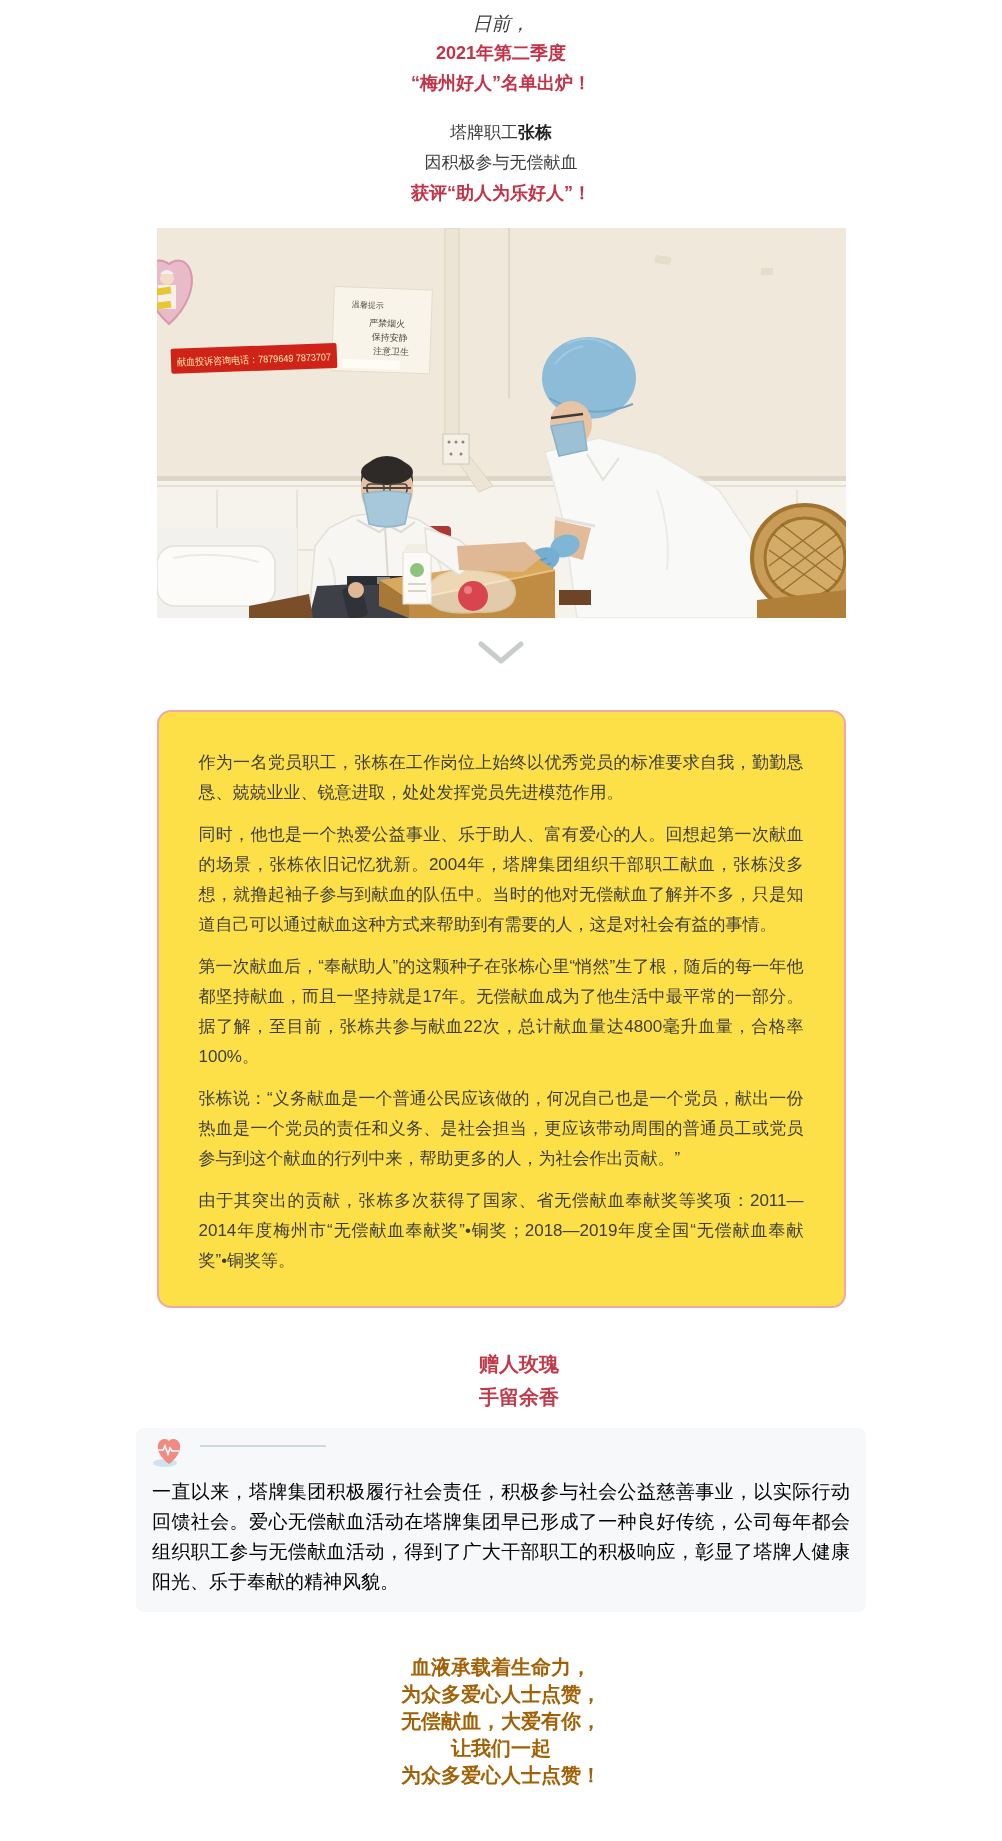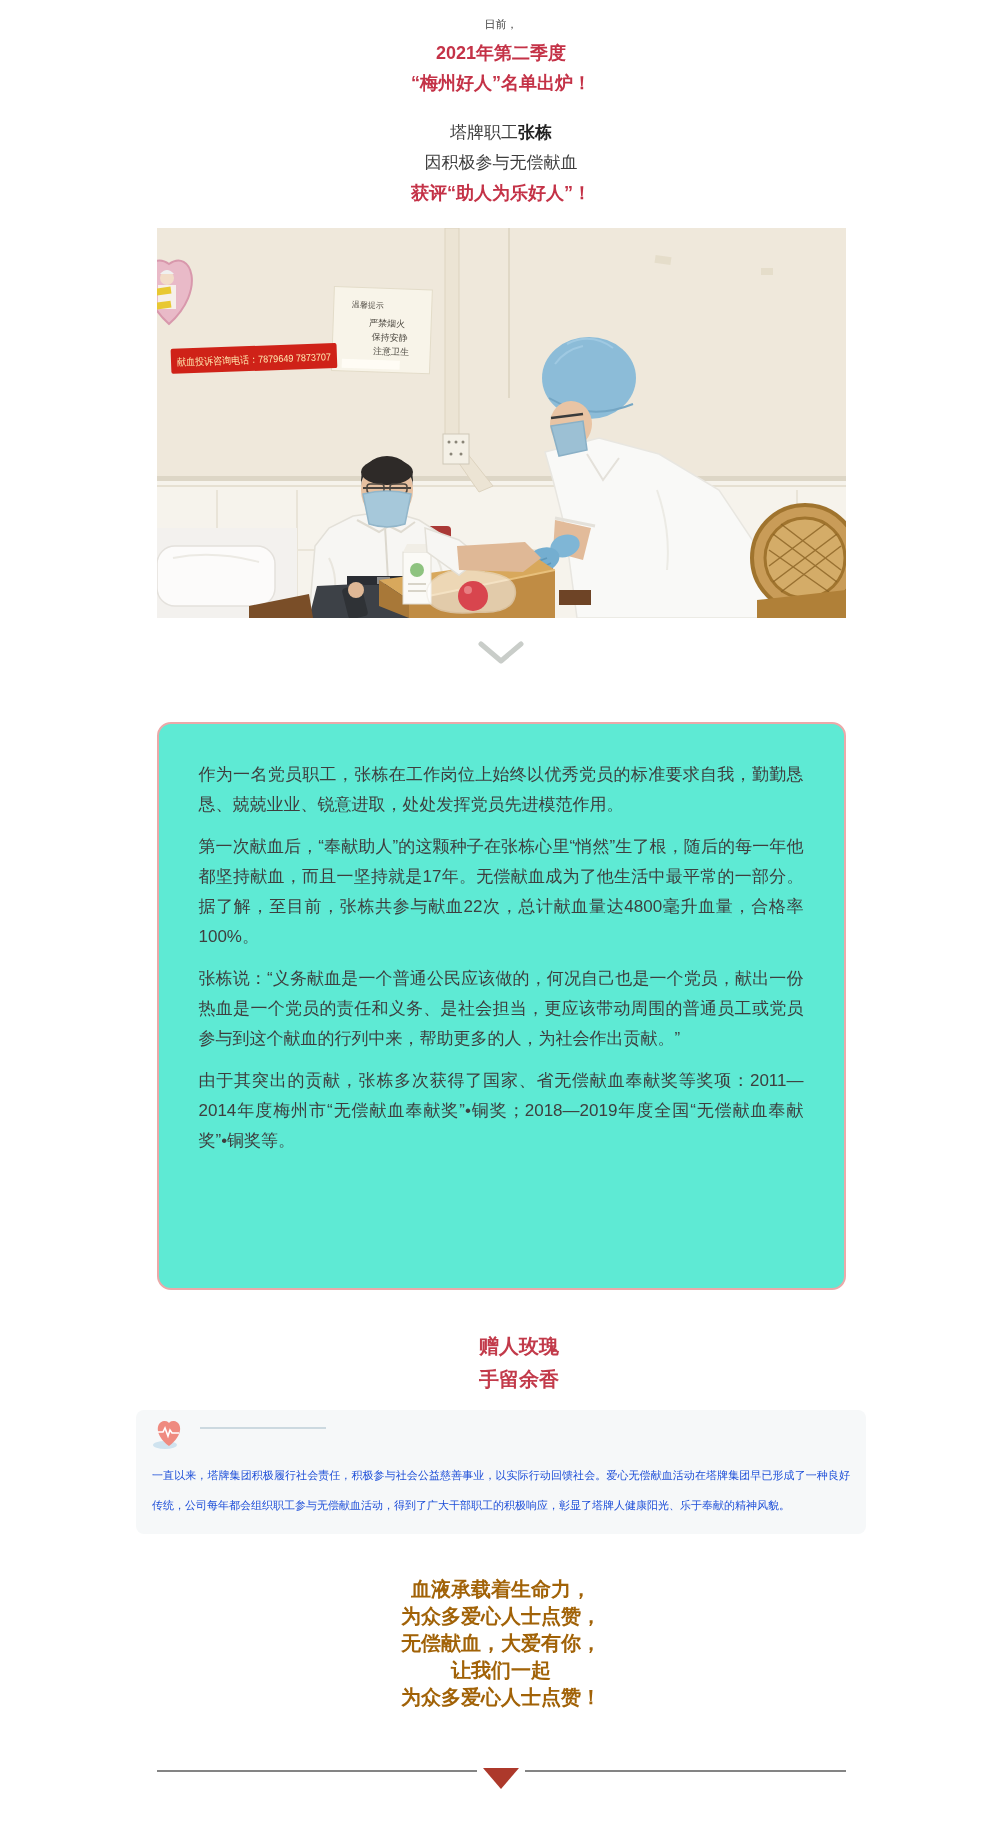--- a/index.html
+++ b/index.html
@@ -5,54 +5,54 @@
   html,body{margin:0;padding:0;background:#ffffff;}
   body{
     width:1002px;min-height:1841px;overflow:hidden;
     font-family:"Liberation Sans","DejaVu Sans",sans-serif;
     color:#3e3e3e;
   }
   .center-col{width:689px;margin:0 auto;}
   .t-center{text-align:center;}
   
   #intro1{padding-top:10px;}
-  .intro-line{font-size:11px;line-height:28px;color:#3e3e3e;}
+  .intro-line{font-size:19px;line-height:28px;color:#3e3e3e;font-style:italic;}
   .red-head{font-size:18px;line-height:30px;color:#c43247;font-weight:bold;}
   #intro2{margin-top:20px;}
   .intro-line2{font-size:17px;line-height:30px;color:#3e3e3e;}
   .bold-name{font-weight:bold;color:#222;}
   
   #photo-wrap{margin-top:20px;}
   #photo-wrap svg{display:block;}
   
   #chevron-row{margin-top:22px;height:26px;display:flex;justify-content:center;align-items:center;}
   
   #article-box{
-    margin-top:56px;box-sizing:border-box;min-height:568px;
+    margin-top:44px;box-sizing:border-box;min-height:568px;
     border:2px solid #eba9a9;border-radius:14px;
-    padding:36px 40px 30px 40px;background:#5eead4;
+    padding:36px 40px 30px 40px;background:#fde047;
   }
   #article-box p{
     margin:0 0 12px 0;font-size:17px;line-height:30px;color:#3e3e3e;
     text-align:justify;
   }
   #article-box p:last-child{margin-bottom:0;}
   
   #slogan{margin-top:40px;}
   .slogan-line{font-size:20px;line-height:33px;font-weight:bold;color:#c23a4a;margin-left:36px;}
   
   #closing-section{
     margin-top:14px;width:730px;margin-left:auto;margin-right:auto;
     background:#f6f8f9;border-radius:8px;box-sizing:border-box;
     padding:6px 16px 14px 16px;
   }
   #heart-row{height:34px;display:flex;align-items:center;}
   #heart-row svg{display:block;}
   #heart-line{flex:0 0 126px;height:2px;background:#ccd9e0;margin-left:14px;margin-top:-10px;}
-  #closing-text{margin:10px 0 0 0;font-size:11px;line-height:30px;color:#1d4ed8;text-align:justify;}
+  #closing-text{margin:10px 0 0 0;font-size:19px;line-height:30px;color:#000000;text-align:justify;font-family:Liberation Mono, monospace;}
   
   #outro{margin-top:42px;}
   .outro-line{font-size:20px;line-height:27px;font-weight:bold;color:#a16207;}
   
   #divider{margin:50px auto 0 auto;width:689px;height:24px;display:flex;align-items:flex-start;}
   .div-line{flex:1;border-top:2px solid #848484;margin-top:9px;}
   #divider .tri-gap{width:6px;}
   #down-triangle{
     width:0;height:0;margin-top:7px;
     border-left:18px solid transparent;border-right:18px solid transparent;
@@ -214,20 +214,21 @@
 </div>
 
 <div id="chevron-row">
   <svg width="46" height="24" viewBox="0 0 46 24">
     <polyline points="3,3 23,20 43,3" fill="none" stroke="#c9cdc9" stroke-width="5" stroke-linecap="round" stroke-linejoin="round"></polyline>
   </svg>
 </div>
 
 <div id="article-box" class="center-col">
   <p>作为一名党员职工，张栋在工作岗位上始终以优秀党员的标准要求自我，勤勤恳恳、兢兢业业、锐意进取，处处发挥党员先进模范作用。</p>
+  <p>同时，他也是一个热爱公益事业、乐于助人、富有爱心的人。回想起第一次献血的场景，张栋依旧记忆犹新。2004年，塔牌集团组织干部职工献血，张栋没多想，就撸起袖子参与到献血的队伍中。当时的他对无偿献血了解并不多，只是知道自己可以通过献血这种方式来帮助到有需要的人，这是对社会有益的事情。</p>
   <p>第一次献血后，“奉献助人”的这颗种子在张栋心里“悄然”生了根，随后的每一年他都坚持献血，而且一坚持就是17年。无偿献血成为了他生活中最平常的一部分。据了解，至目前，张栋共参与献血22次，总计献血量达4800毫升血量，合格率100%。</p>
   <p>张栋说：“义务献血是一个普通公民应该做的，何况自己也是一个党员，献出一份热血是一个党员的责任和义务、是社会担当，更应该带动周围的普通员工或党员参与到这个献血的行列中来，帮助更多的人，为社会作出贡献。”</p>
   <p>由于其突出的贡献，张栋多次获得了国家、省无偿献血奉献奖等奖项：2011—2014年度梅州市“无偿献血奉献奖”•铜奖；2018—2019年度全国“无偿献血奉献奖”•铜奖等。</p>
 </div>
 
 <div id="slogan" class="t-center">
   <div class="slogan-line">赠人玫瑰</div>
   <div class="slogan-line">手留余香</div>
 </div>
 

